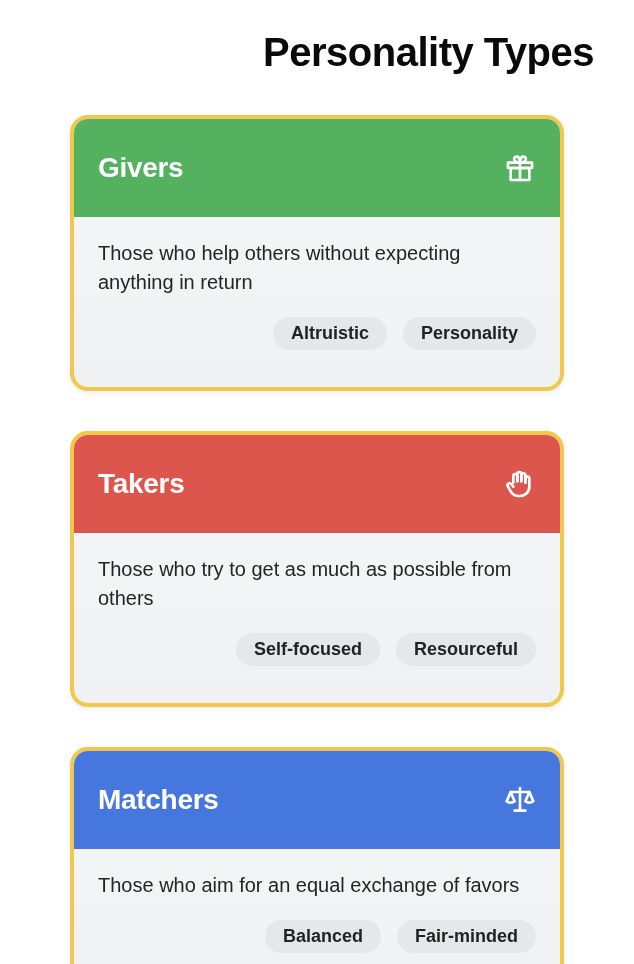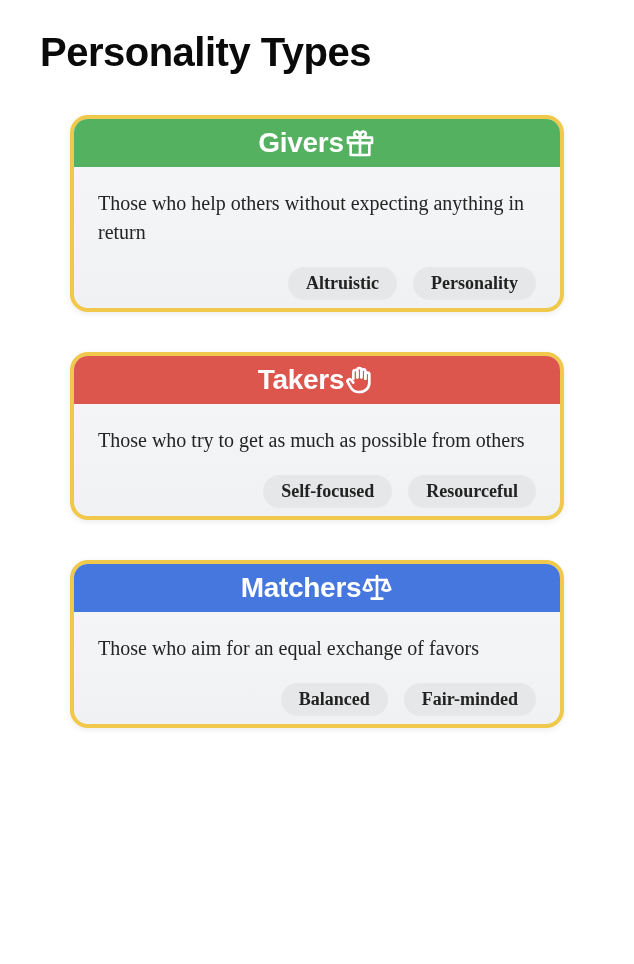--- a/index.html
+++ b/index.html
@@ -9,63 +9,62 @@
     }
     body {
       font-family: -apple-system, BlinkMacSystemFont, "Segoe UI", Helvetica, Arial, sans-serif;
       background: #ffffff;
       width: 634px;
       padding: 30px 40px;
     }
     .page-title {
       font-size: 40px;
       font-weight: 800;
-      text-align: left;
+      text-align: right;
       color: #0a0a0a;
       margin-bottom: 40px;
       letter-spacing: -0.5px;
     }
     .cards {
       display: flex;
       flex-direction: column;
       gap: 40px;
       padding: 0 30px;
     }
     .card {
       border: 4px solid #f0c84b;
       border-radius: 18px;
       overflow: hidden;
       background: linear-gradient(to bottom, #f6f7f8, #f0f1f2);
       box-shadow: 0 2px 6px rgba(0,0,0,0.08);
     }
     .card-header {
       display: flex;
-      justify-content: center;
+      justify-content: space-between;
       align-items: center;
-      padding: 8px 24px;
+      padding: 33px 24px;
       color: #ffffff;
     }
     .card-header-title {
       font-size: 28px;
       font-weight: 800;
       letter-spacing: -0.3px;
     }
     .card-header-icon {
       width: 32px;
       height: 32px;
       flex-shrink: 0;
     }
     .card-header-icon svg {
       width: 100%;
       height: 100%;
       display: block;
     }
     .card-body {
-      padding: 22px 24px 8px 24px;
-      font-family: Liberation Serif, serif;
+      padding: 22px 24px 37px 24px;
     }
     .card-desc {
       font-size: 20px;
       line-height: 1.45;
       color: #242424;
       margin-bottom: 20px;
     }
     .tags {
       display: flex;
       justify-content: flex-end;

